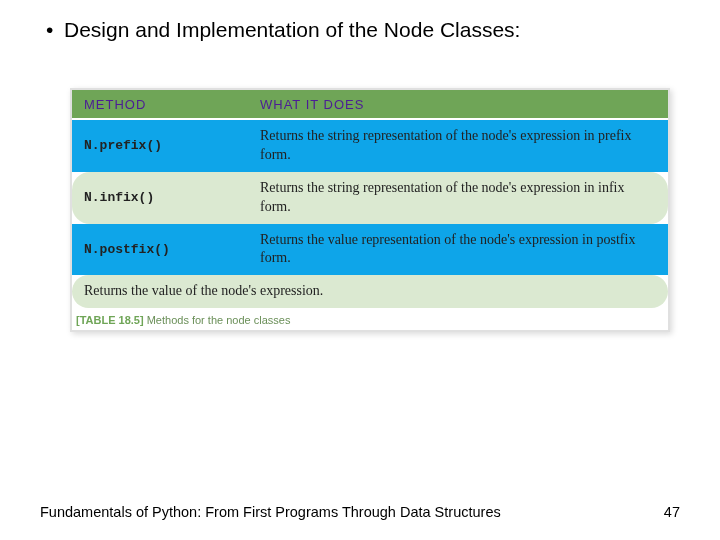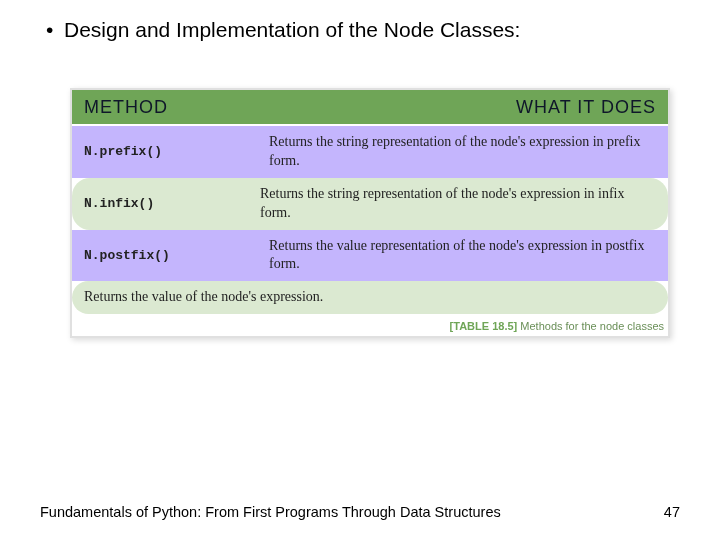--- a/index.html
+++ b/index.html
@@ -39,34 +39,34 @@
     margin: 0 10px 0 30px;
     border: 2px solid #e0e0e0;
     box-shadow: 2px 2px 6px rgba(0,0,0,0.15);
   }
   .thead {
     background: #6fa557;
     display: flex;
     border-bottom: 2px solid #fff;
   }
   .th {
-    color: #0f172a;
+    color: #4c1d95;
     font-family: Verdana, Arial, sans-serif;
-    font-size: 18px;
+    font-size: 13px;
     letter-spacing: 1px;
     padding: 7px 12px 6px 12px;
     font-weight: 400;
   }
   .col-method { width: 152px; flex: 0 0 152px; }
-  .col-desc   { flex: 1; text-align: right; }
+  .col-desc   { flex: 1; }
   .trow {
     display: flex;
     align-items: center;
   }
-  .trow.odd  { background: #c4b5fd; gap: 9px; }
+  .trow.odd  { background: #0ea5e9; }
   .trow.even { background: #dbe9d1; border-radius: 18px; }
   .td {
     padding: 7px 12px 7px 12px;
     font-size: 14px;
     line-height: 1.35;
   }
   .td.method {
     font-family: "Courier New", Courier, monospace;
     font-size: 13px;
     color: #222;
@@ -86,21 +86,20 @@
     padding: 6px 4px 4px 4px;
     background: #fff;
   }
   .caption .lab {
     color: #6fa557;
     font-weight: bold;
   }
   .caption-row {
     display: flex;
     background: #fff;
-    justify-content: flex-end;
   }
   .footer {
     position: absolute;
     bottom: 20px;
     left: 40px;
     right: 40px;
     display: flex;
     justify-content: space-between;
     font-size: 14.5px;
     color: #000;

